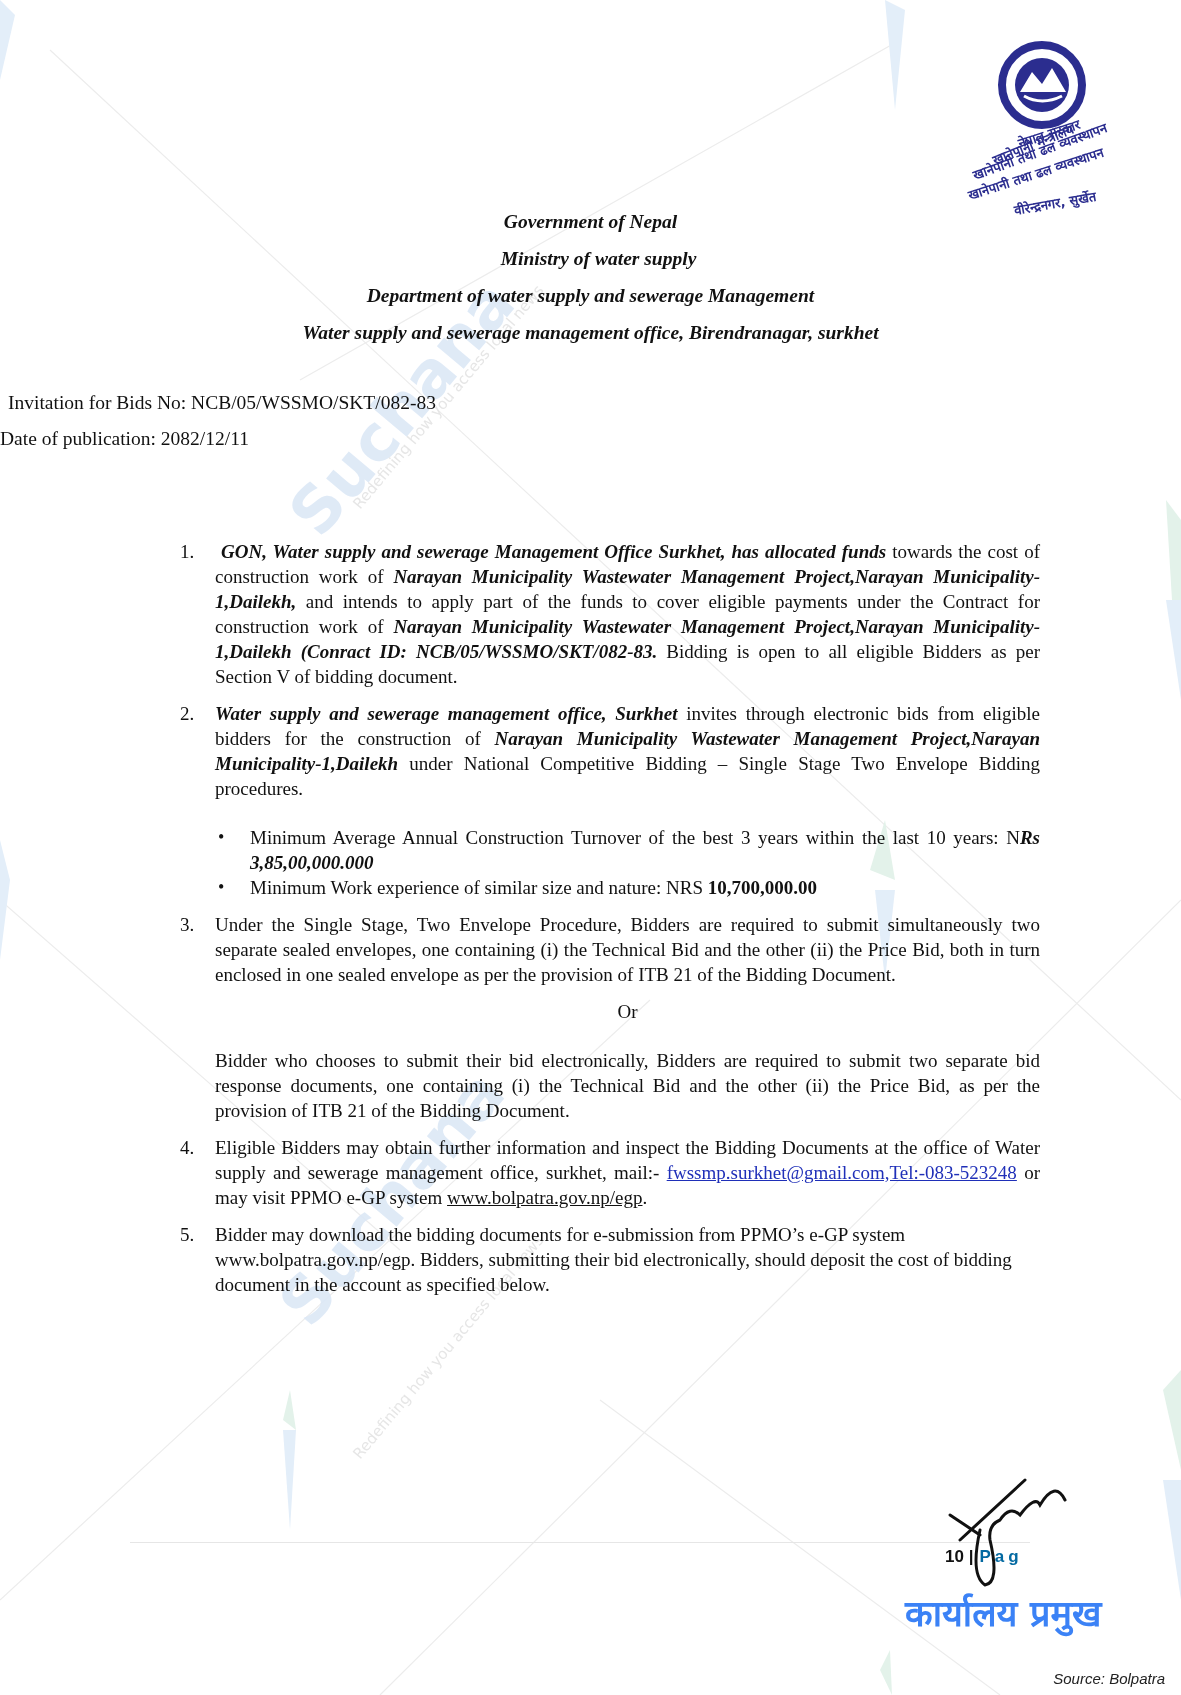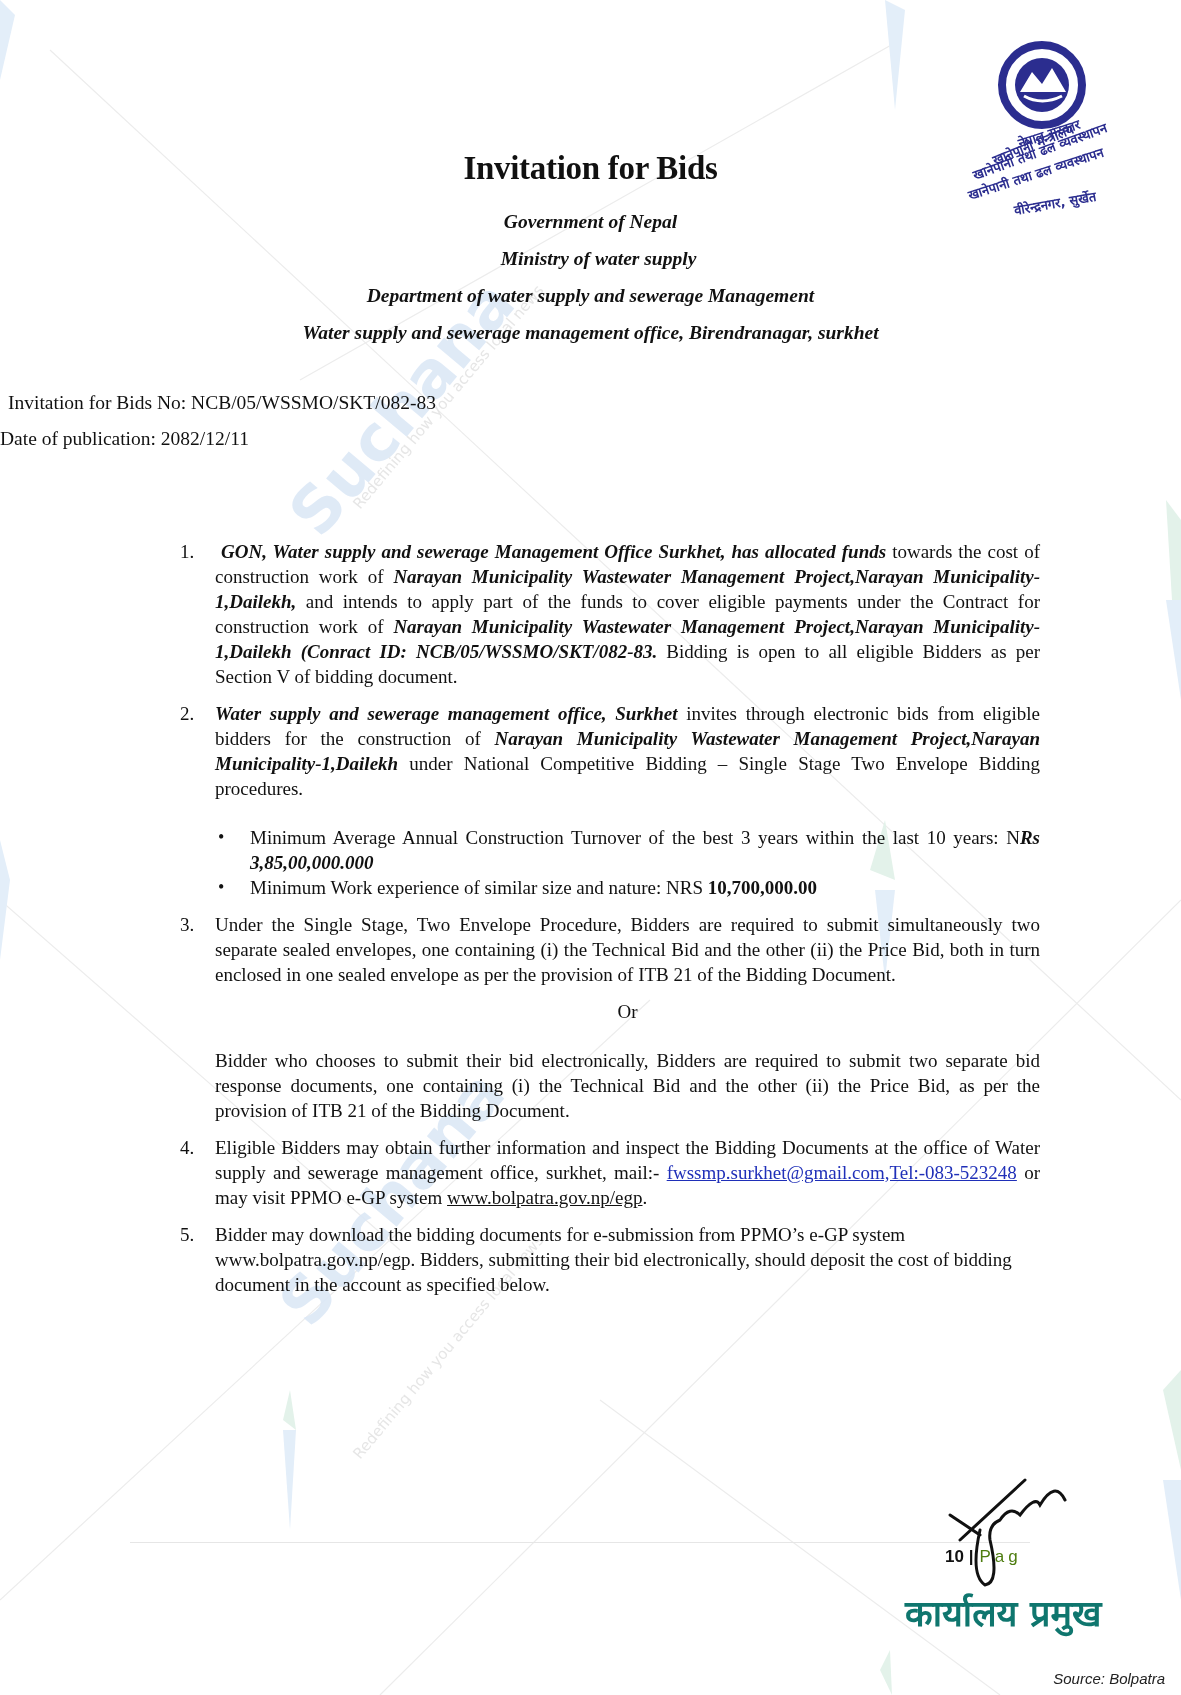--- a/index.html
+++ b/index.html
@@ -47,25 +47,25 @@
   .deposit-head {
     position: absolute; left: 215px; top: 1488px; font-size: 19px; font-weight: bold;
   }
   .footer-rule {
     position: absolute; left: 130px; width: 900px; top: 1542px; height: 1px; background: #e6e6e6;
   }
   .page-num {
     position: absolute; left: 945px; top: 1547px; font-family: "Liberation Sans", sans-serif;
     font-size: 17px; color: #111; font-weight: bold;
   }
-  .page-num .pag { color: #4d7c0f; font-weight: normal; letter-spacing: 4px; margin-left: 6px; text-align: center; }
+  .page-num .pag { color: #0369a1; font-weight: bold; letter-spacing: 4px; margin-left: 6px; text-align: center; }
   .signature { position: absolute; left: 940px; top: 1465px; width: 140px; height: 125px; }
   .office-head {
     position: absolute; left: 905px; top: 1588px; font-family: "DejaVu Sans", sans-serif;
-    font-size: 36px; font-weight: bold; color: #0f766e; letter-spacing: 0px; text-align: center;
+    font-size: 36px; font-weight: bold; color: #3b82f6; letter-spacing: 0px; text-align: center;
   }
   .source {
     position: absolute; right: 16px; top: 1670px; font-family: "Liberation Sans", sans-serif;
     font-style: italic; font-size: 15px; color: #222;
   }
 </style>
 </head>
 <body>
 
 <svg class="bg-deco" width="1181" height="1695" viewBox="0 0 1181 1695">
@@ -104,21 +104,20 @@
     <path d="M74 66 Q92 76 112 66" stroke="#ffffff" stroke-width="3" fill="none"></path>
     <g fill="#2b2d8f" font-family="DejaVu Sans, sans-serif" font-weight="bold">
       <text x="70" y="118" font-size="13" transform="rotate(-18 70 118)">नेपाल सरकार</text>
       <text x="45" y="135" font-size="13" transform="rotate(-22 45 135)">खानेपानी मन्त्रालय</text>
       <text x="25" y="150" font-size="13" transform="rotate(-20 25 150)">खानेपानी तथा ढल व्यवस्थापन</text>
       <text x="20" y="170" font-size="13" transform="rotate(-18 20 170)">खानेपानी तथा ढल व्यवस्थापन</text>
       <text x="65" y="185" font-size="13" transform="rotate(-10 65 185)">वीरेन्द्रनगर, सुर्खेत</text>
     </g>
   </svg>
 
-  <div class="title">Invitation for Bids</div>
 
   <div class="sub" style="top:211px;">Government of Nepal</div>
   <div class="sub" style="top:248px;margin-left:16px;">Ministry of water supply</div>
   <div class="sub" style="top:285px;">Department of water supply and sewerage Management</div>
   <div class="sub" style="top:322px;">Water supply and sewerage management office, Birendranagar, surkhet</div>
 
   <div class="ref ref1">Invitation for Bids No: NCB/05/WSSMO/SKT/082-83</div>
   <div class="ref ref2">Date of publication: 2082/12/11</div>
 
   <div class="body-wrap">

